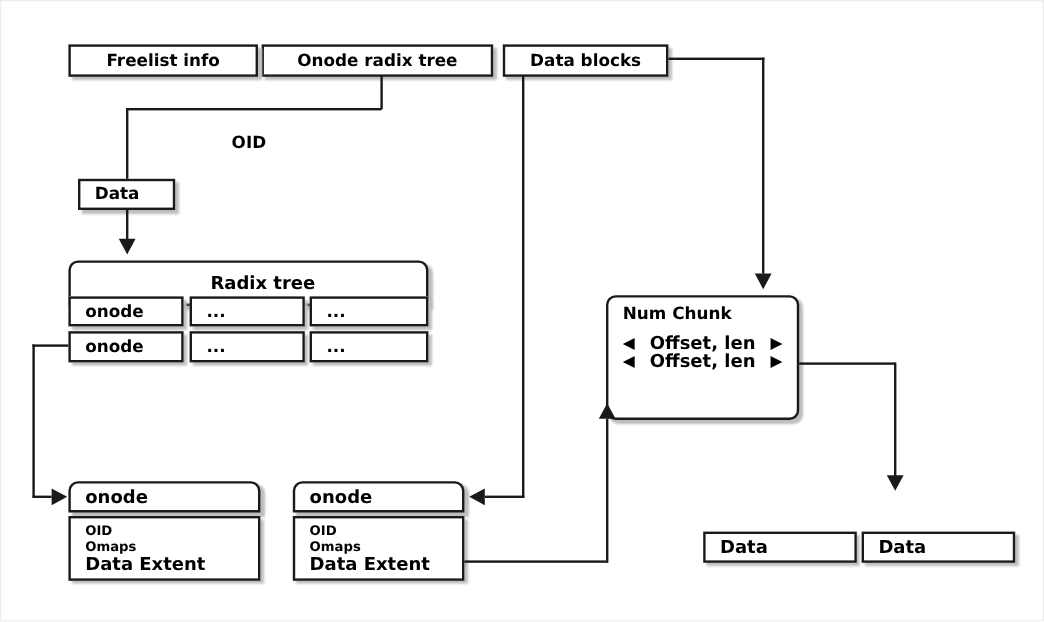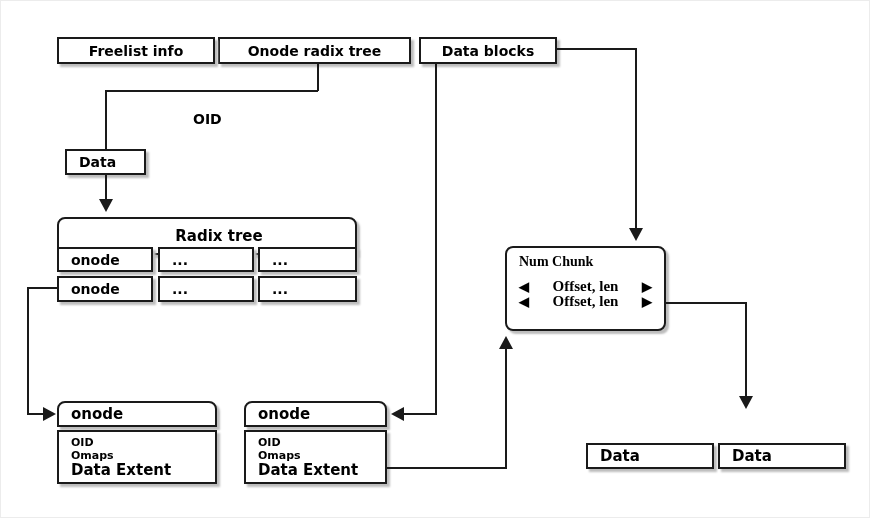--- a/index.html
+++ b/index.html
@@ -61,21 +61,21 @@
   <div class="box padl" style="left:64px;top:148px;width:81px;height:26px;">Data</div>
 
   <div class="box center round-top fs15" style="left:56px;top:216px;width:300px;height:38px;padding-left:24px;">Radix tree</div>
   <div class="box padl" style="left:56px;top:246px;width:96px;height:25px;">onode</div>
   <div class="box padl" style="left:157px;top:246px;width:96px;height:25px;">...</div>
   <div class="box padl" style="left:257px;top:246px;width:99px;height:25px;">...</div>
   <div class="box padl" style="left:56px;top:275px;width:96px;height:26px;">onode</div>
   <div class="box padl" style="left:157px;top:275px;width:96px;height:26px;">...</div>
   <div class="box padl" style="left:257px;top:275px;width:99px;height:26px;">...</div>
 
-  <div class="box round-all nc" style="left:504px;top:245px;width:161px;height:85px;font-family:Liberation Serif, serif;">
+  <div class="box round-all nc" style="left:504px;top:245px;width:161px;height:104px;">
     <div class="nc-title">Num Chunk</div>
     <div class="nc-row">
       <span class="nc-marker">◀</span>
       <span>Offset, len</span>
       <span class="nc-marker">▶</span>
     </div>
     <div class="nc-row">
       <span class="nc-marker">◀</span>
       <span>Offset, len</span>
       <span class="nc-marker">▶</span>

